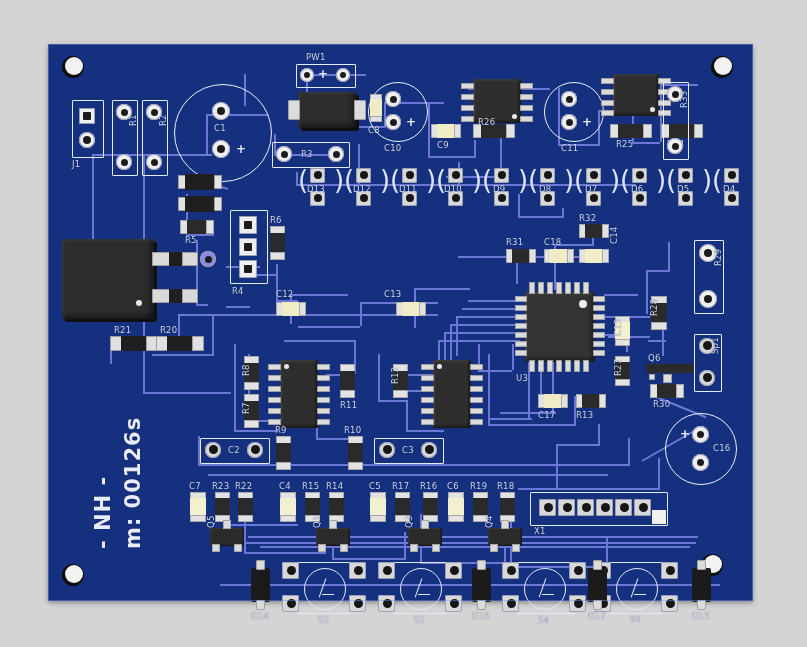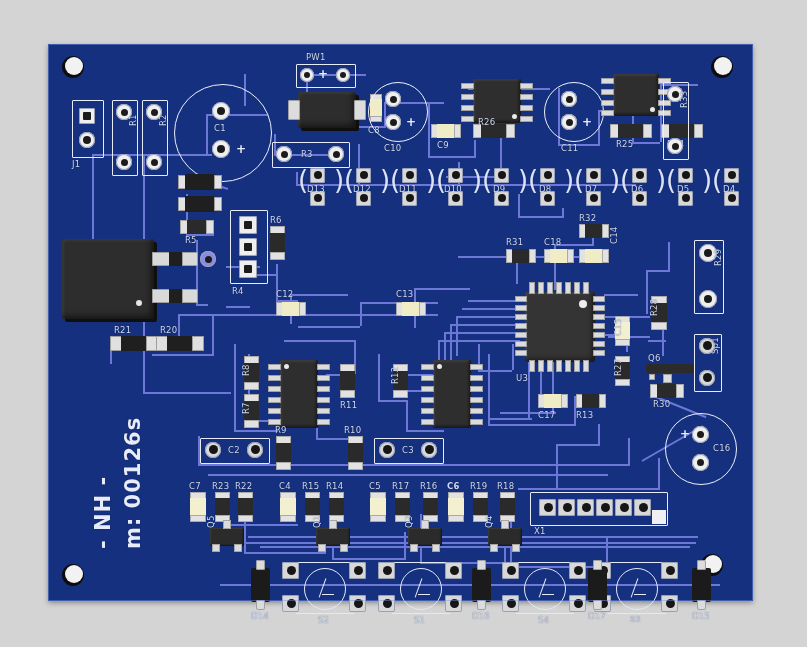--- a/index.html
+++ b/index.html
@@ -623,21 +623,21 @@
       <div class="term" style="left:0;top:0;width:7px;height:14px;"></div>
       <div class="body" style="left:6px;top:0;width:18px;height:14px;background:#f0ecc6;"></div>
       <div class="term" style="left:23px;top:0;width:7px;height:14px;"></div>
     </div>
     <div class="lbl" style="left:228px;top:246px;">C12</div>
     <div class="smd cer" style="left:348px;top:258px;width:30px;height:14px;">
       <div class="term" style="left:0;top:0;width:7px;height:14px;"></div>
       <div class="body" style="left:6px;top:0;width:18px;height:14px;background:#f0ecc6;"></div>
       <div class="term" style="left:23px;top:0;width:7px;height:14px;"></div>
     </div>
-    <div class="lbl" style="left:348px;top:246px;">C13</div>
+    <div class="lbl" style="left:336px;top:246px;">C13</div>
 
     <div class="smd" style="left:458px;top:205px;width:30px;height:14px;">
       <div class="term" style="left:0;top:0;width:7px;height:14px;"></div>
       <div class="body" style="left:6px;top:0;width:18px;height:14px;"></div>
       <div class="term" style="left:23px;top:0;width:7px;height:14px;"></div>
     </div>
     <div class="lbl" style="left:458px;top:194px;">R31</div>
     <div class="smd cer" style="left:496px;top:205px;width:30px;height:14px;">
       <div class="term" style="left:0;top:0;width:7px;height:14px;"></div>
       <div class="body" style="left:6px;top:0;width:18px;height:14px;background:#f0ecc6;"></div>
@@ -928,21 +928,21 @@
       <div class="p" style="left:2px;top:18px;width:8px;height:8px;"></div>
       <div class="p" style="left:24px;top:18px;width:8px;height:8px;"></div>
     </div>
     <div class="lbl rot" style="left:357px;top:484px;">Q3</div>
 
     <div class="smd cer2" style="left:400px;top:448px;width:16px;height:30px;">
       <div class="term" style="left:0;top:0;width:16px;height:7px;"></div>
       <div class="body" style="left:0;top:6px;width:16px;height:18px;background:#f3f0cf;"></div>
       <div class="term" style="left:0;top:23px;width:16px;height:7px;"></div>
     </div>
-    <div class="lbl" style="left:399px;top:438px;font-weight:bold;">C6</div>
+    <div class="lbl" style="left:399px;top:438px;">C6</div>
     <div class="smd" style="left:425px;top:448px;width:15px;height:30px;">
       <div class="term" style="left:0;top:0;width:15px;height:7px;"></div>
       <div class="body" style="left:0;top:6px;width:15px;height:18px;"></div>
       <div class="term" style="left:0;top:23px;width:15px;height:7px;"></div>
     </div>
     <div class="lbl" style="left:422px;top:438px;">R19</div>
     <div class="smd" style="left:452px;top:448px;width:15px;height:30px;">
       <div class="term" style="left:0;top:0;width:15px;height:7px;"></div>
       <div class="body" style="left:0;top:6px;width:15px;height:18px;"></div>
       <div class="term" style="left:0;top:23px;width:15px;height:7px;"></div>

